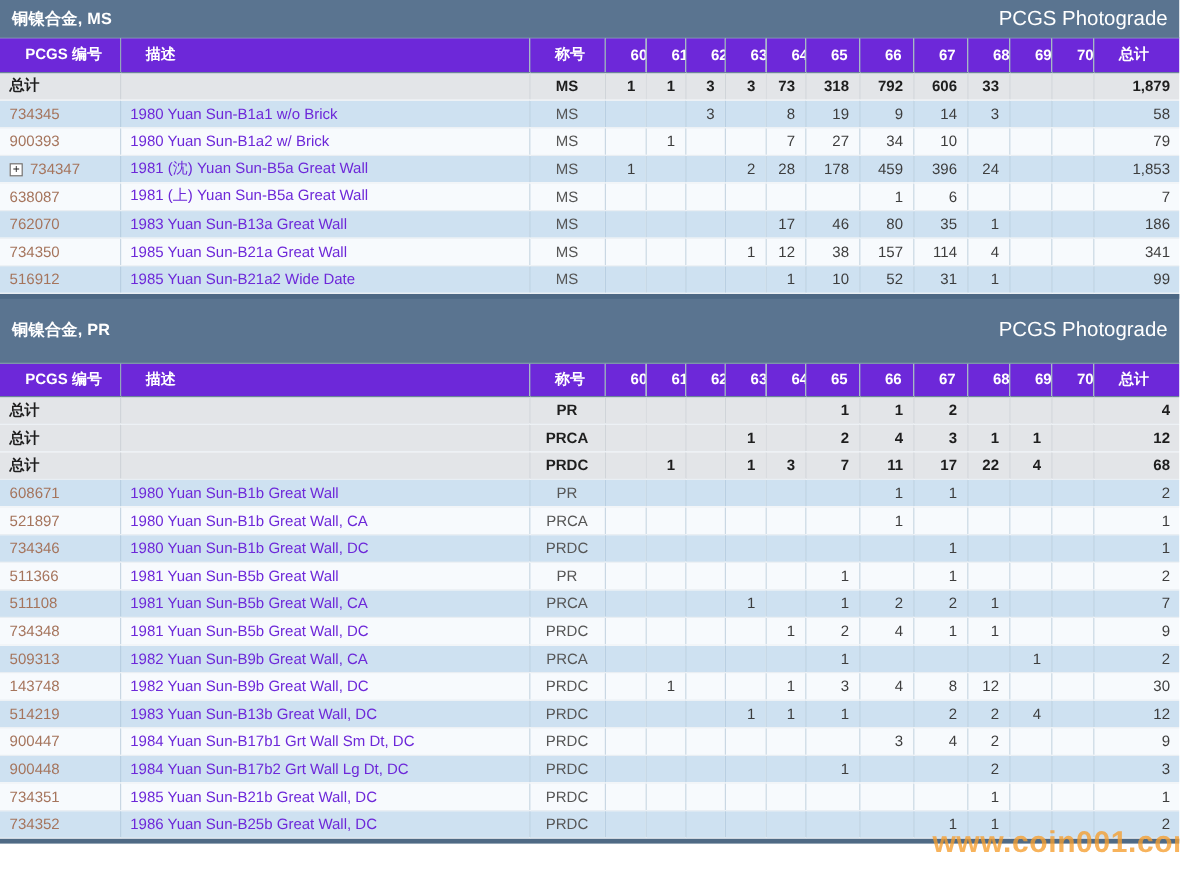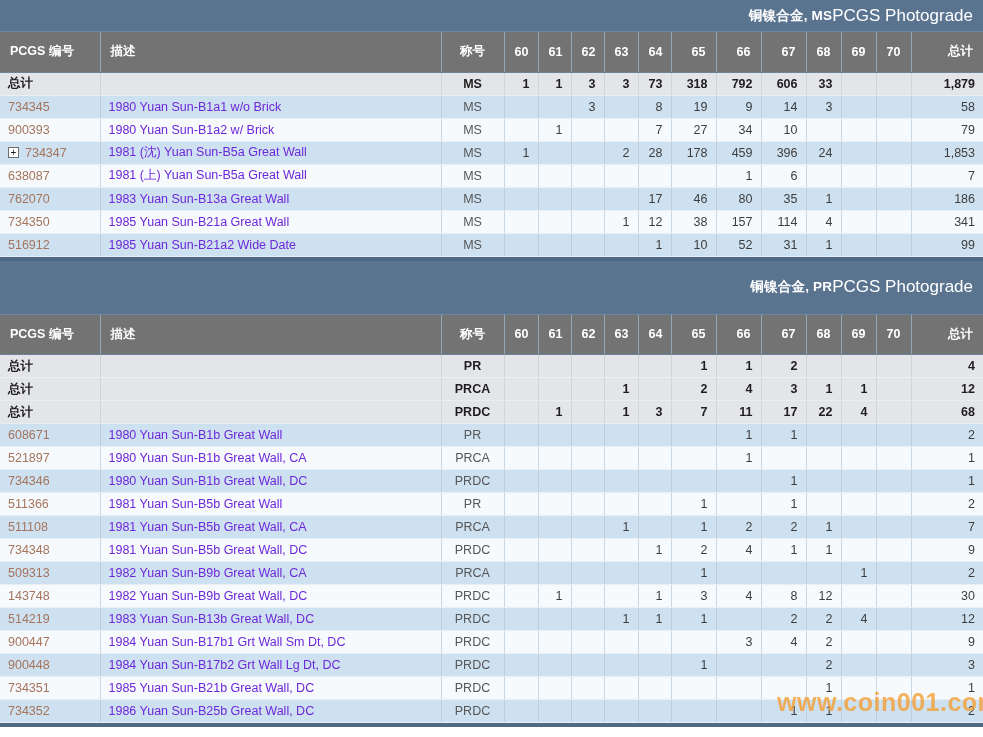--- a/index.html
+++ b/index.html
@@ -3,55 +3,55 @@
 <meta charset="utf-8">
 <style>
   * { margin: 0; padding: 0; box-sizing: border-box; }
   body { background: #ffffff; font-family: "Liberation Sans", "DejaVu Sans", sans-serif; }
   .page { position: relative; width: 983px; height: 737px; background: #fff; overflow: hidden; }
 
   
   .title-bar {
     background: #5a7490;
     color: #ffffff;
-    display: flex; justify-content: flex-end; align-items: center;
+    display: flex; justify-content: space-between; align-items: center;
     padding: 0 10px 0 10px;
     height: 32px;
     border-bottom: 1px solid #6d87a0;
   }
   .section-pr .title-bar { height: 58px; border-top: 4px solid #4d6884; }
   .title-bar .bar-title { font-weight: bold; font-size: 13.5px; letter-spacing: .2px; }
   .title-bar .bar-link { color: #ffffff; font-size: 17px; cursor: pointer; }
 
   table { border-collapse: collapse; table-layout: fixed; width: 983px; font-size: 12.5px; }
   col.c-pcgs  { width: 100px; }
   col.c-desc  { width: 341px; }
   col.c-desig { width: 63px;  }
   col.c-g60, col.c-g63 { width: 34px; }
   col.c-g61, col.c-g62, col.c-g64 { width: 33px; }
   col.c-g65, col.c-g66, col.c-g67 { width: 45px; }
   col.c-g68, col.c-g69, col.c-g70 { width: 35px; }
   col.c-tot   { width: 72px; }
 
   thead th {
-    background: #737373;
+    background: #6d28d9;
     color: #ffffff;
     font-weight: bold;
     font-size: 12.5px;
-    height: 40px;
-    padding: 0 10px;
+    height: 28px;
+    padding: 0 21px;
     border-left: 1px solid #92a7b9;
     border-bottom: 1px solid #6b8399;
     white-space: nowrap;
     overflow: hidden;
   }
   thead th:first-child { border-left: none; }
   th.al { text-align: left; }
   th.ac { text-align: center; }
-  th.ar { text-align: right; margin-left: 28px; }
+  th.ar { text-align: left; margin-left: 28px; }
 
   td {
     height: 23px;
     padding: 0 8px;
     border-left: 1px solid #c9d7e3;
     border-bottom: 1px solid #e9eef3;
     color: #3d3d3d;
     white-space: nowrap;
     overflow: hidden;
   }

